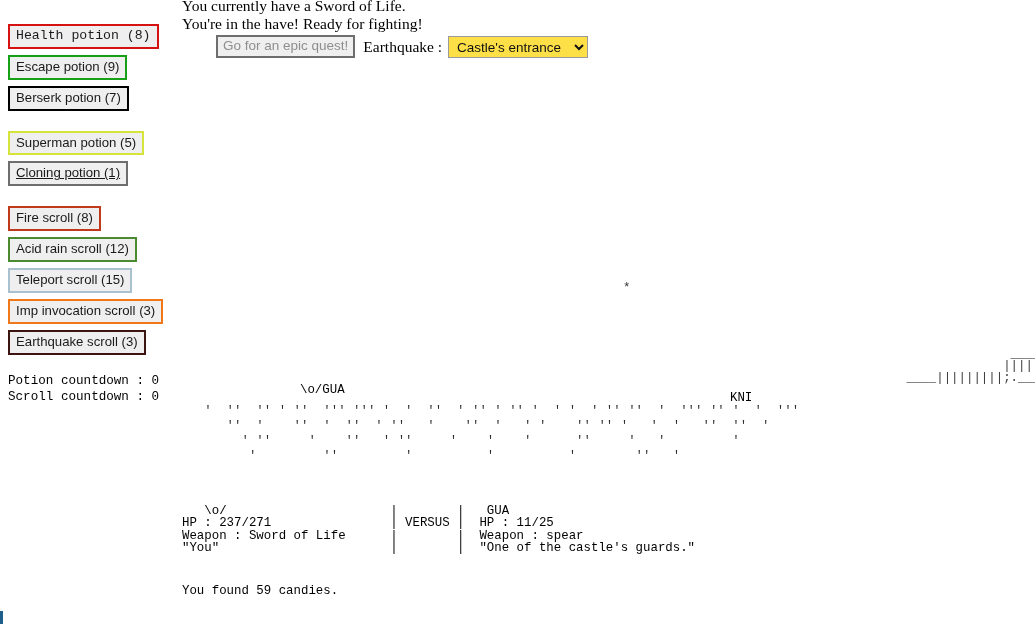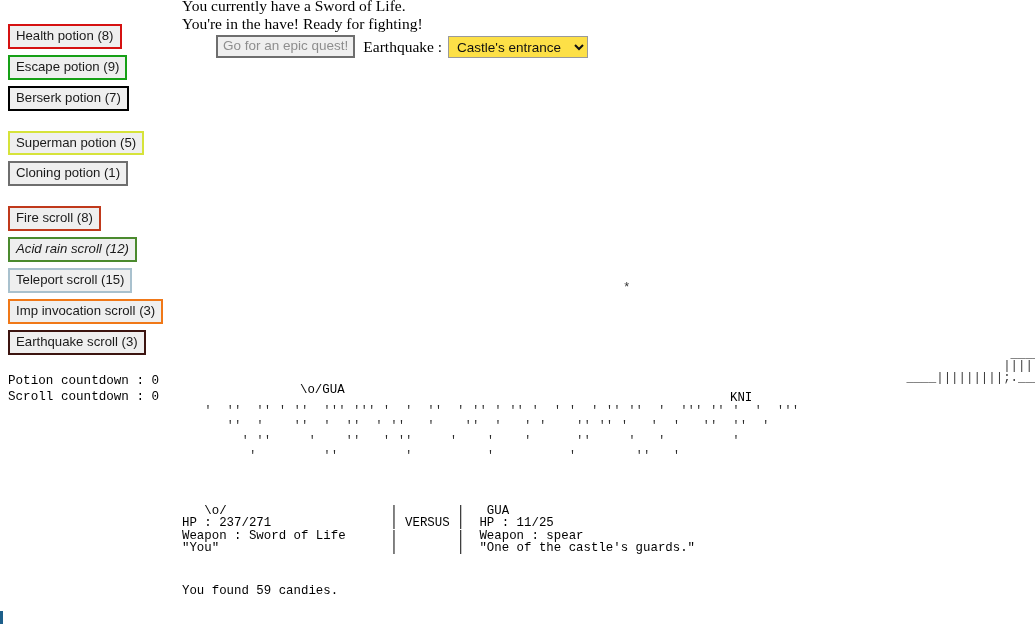--- a/index.html
+++ b/index.html
@@ -169,33 +169,33 @@
     width: 3px;
     height: 13px;
     background: #1d5f8a;
   }
 </style>
 </head>
 <body>
 
 <div id="item-panel">
 
-  <button class="item-btn" style="border-color: rgb(213, 17, 17);">Health potion (8)</button>
+  <button class="item-btn" style="border-color: rgb(213, 17, 17); font-family: Liberation Mono, monospace;">Health potion (8)</button>
   <button class="item-btn" style="border-color: rgb(22, 160, 22);">Escape potion (9)</button>
   <button class="item-btn" style="border-color: rgb(0, 0, 0);">Berserk potion (7)</button>
 
   <div class="group-gap"></div>
 
   <button class="item-btn" style="border-color: rgb(214, 227, 58);">Superman potion (5)</button>
-  <button class="item-btn" style="border-color: rgb(110, 110, 110);">Cloning potion (1)</button>
+  <button class="item-btn" style="border-color: rgb(110, 110, 110); text-decoration: underline;">Cloning potion (1)</button>
 
   <div class="group-gap"></div>
 
   <button class="item-btn" style="border-color: rgb(192, 57, 27);">Fire scroll (8)</button>
-  <button class="item-btn" style="border-color: rgb(75, 138, 46); font-style: italic;">Acid rain scroll (12)</button>
+  <button class="item-btn" style="border-color: rgb(75, 138, 46);">Acid rain scroll (12)</button>
   <button class="item-btn" style="border-color: rgb(169, 193, 206);">Teleport scroll (15)</button>
   <button class="item-btn" style="border-color: rgb(240, 120, 24);">Imp invocation scroll (3)</button>
   <button class="item-btn" style="border-color: rgb(60, 20, 16);">Earthquake scroll (3)</button>
 
   <div id="countdowns">Potion countdown : 0
 Scroll countdown : 0</div>
 </div>
 
 <div id="main">
 

